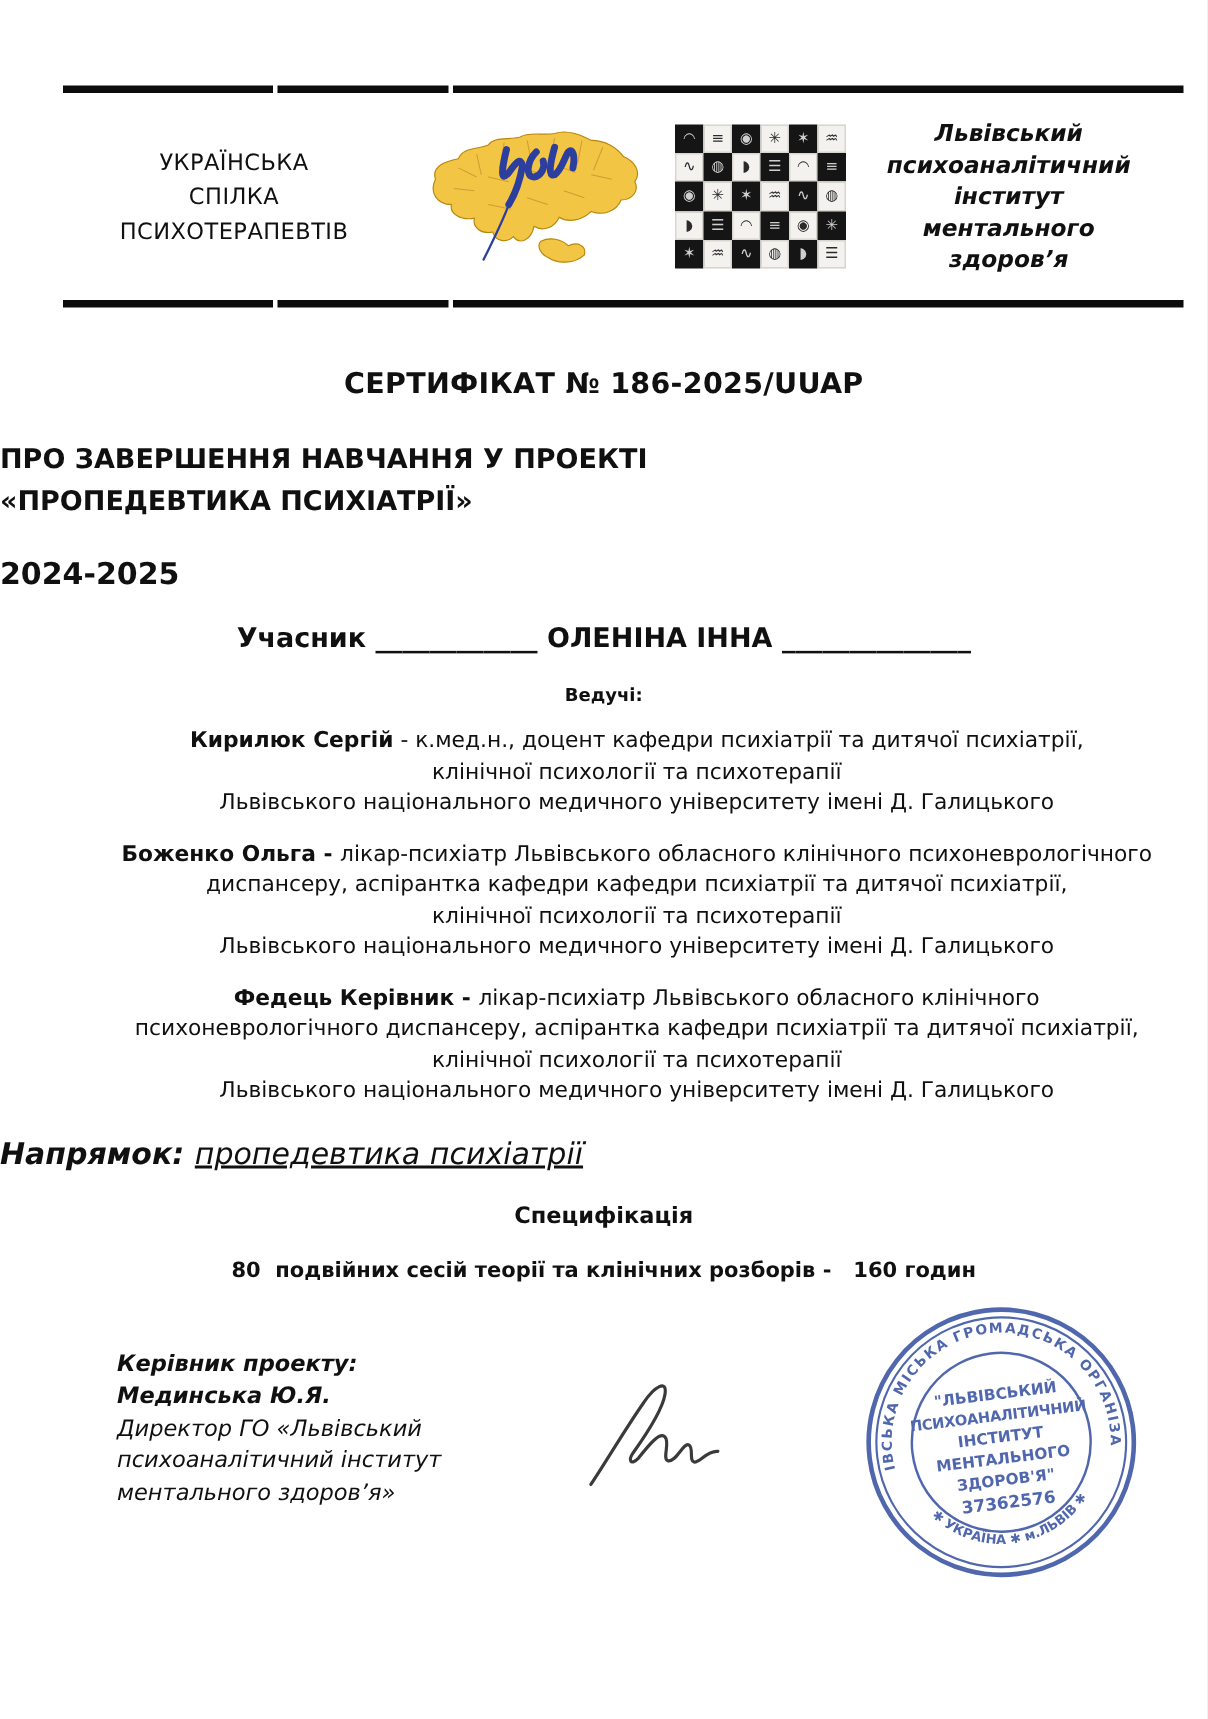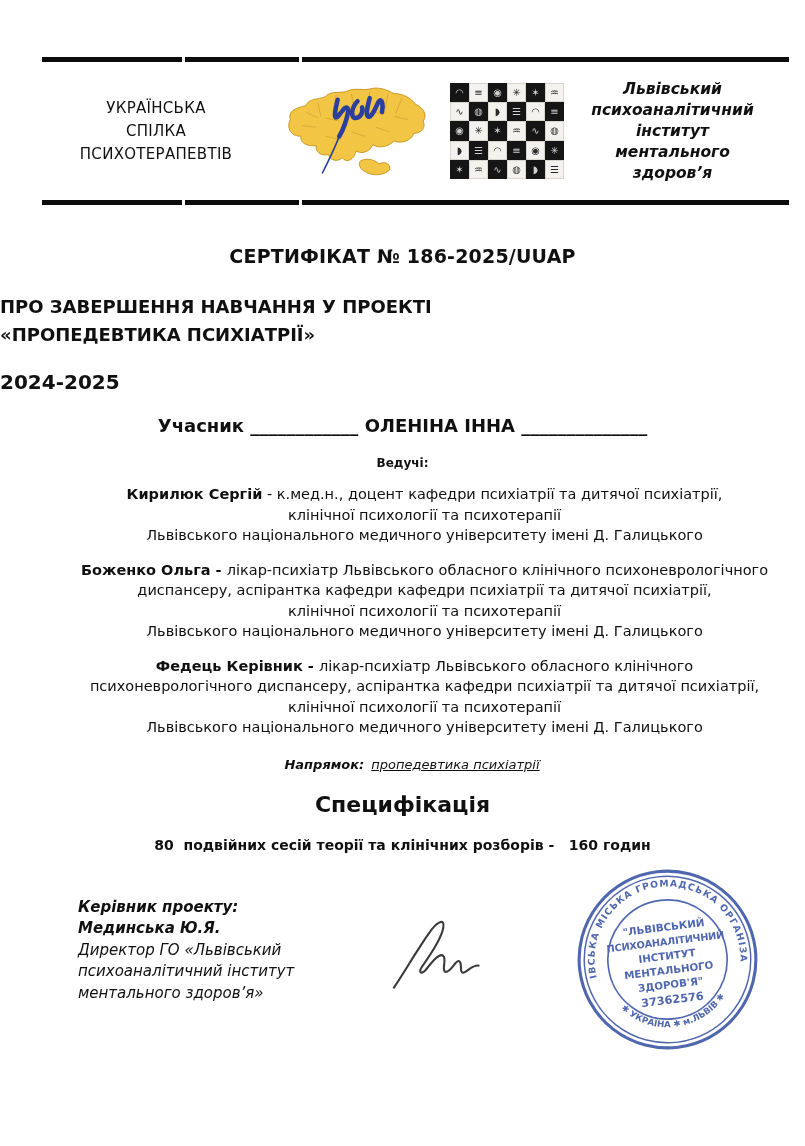--- a/index.html
+++ b/index.html
@@ -21,24 +21,24 @@
   .org-right{flex:1;text-align:center;font-weight:bold;font-style:italic;font-size:15.5px;line-height:21px;}
   
   .cert-title{margin-top:40px;text-align:center;font-size:19px;font-weight:bold;letter-spacing:.2px;}
   .cert-subtitle{margin-top:26px;font-size:18px;font-weight:bold;line-height:28px;}
   .cert-years{margin-top:21px;font-size:20px;font-weight:bold;}
   .participant{margin-top:21px;text-align:center;font-size:18px;font-weight:bold;}
   .leaders-heading{margin-top:20px;text-align:center;font-size:12px;font-weight:bold;}
   .leader{margin-top:14px;text-align:center;font-size:14.5px;line-height:20.5px;}
   .lline{white-space:nowrap;padding-left:44px;}
   .b{font-weight:bold;}
-  .direction{margin-top:19px;text-align:center;font-size:13px;padding-left:19px;}
+  .direction{margin-top:19px;text-align:left;font-size:20px;}
   .direction .dlabel{font-weight:bold;font-style:italic;}
   .direction .dvalue{font-style:italic;text-decoration:underline;margin-left:7px;}
-  .spec-heading{margin-top:20px;text-align:center;font-size:22px;font-weight:bold;}
+  .spec-heading{margin-top:20px;text-align:center;font-size:15px;font-weight:bold;}
   .spec-line{margin-top:20px;text-align:center;font-size:14px;font-weight:bold;white-space:pre-wrap;}
   
   .footer{display:flex;align-items:flex-start;margin:44px 45px 0 78px;}
   .signer{width:252px;font-size:15px;line-height:21.5px;}
   .signer .role,.signer .sname{font-weight:bold;font-style:italic;}
   .signer .org{font-style:italic;}
   .signature-wrap{width:150px;margin-left:48px;padding-top:6px;}
   .stamp-wrap{margin-left:auto;margin-top:-30px;}
   svg text{font-family:"DejaVu Sans","Liberation Sans",sans-serif;}
 </style>

